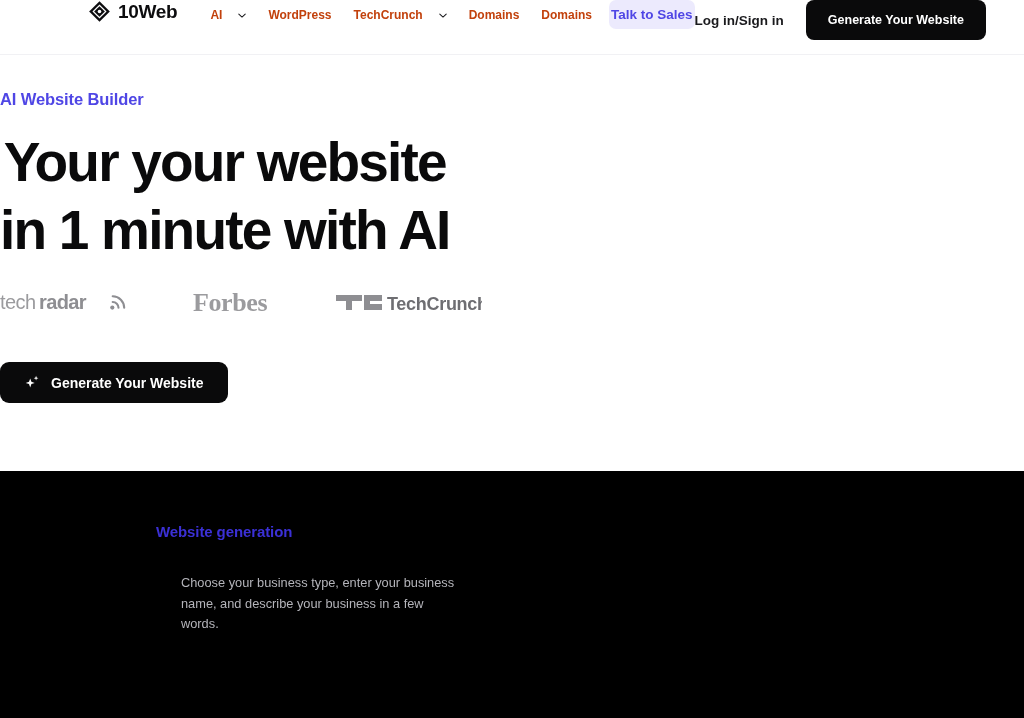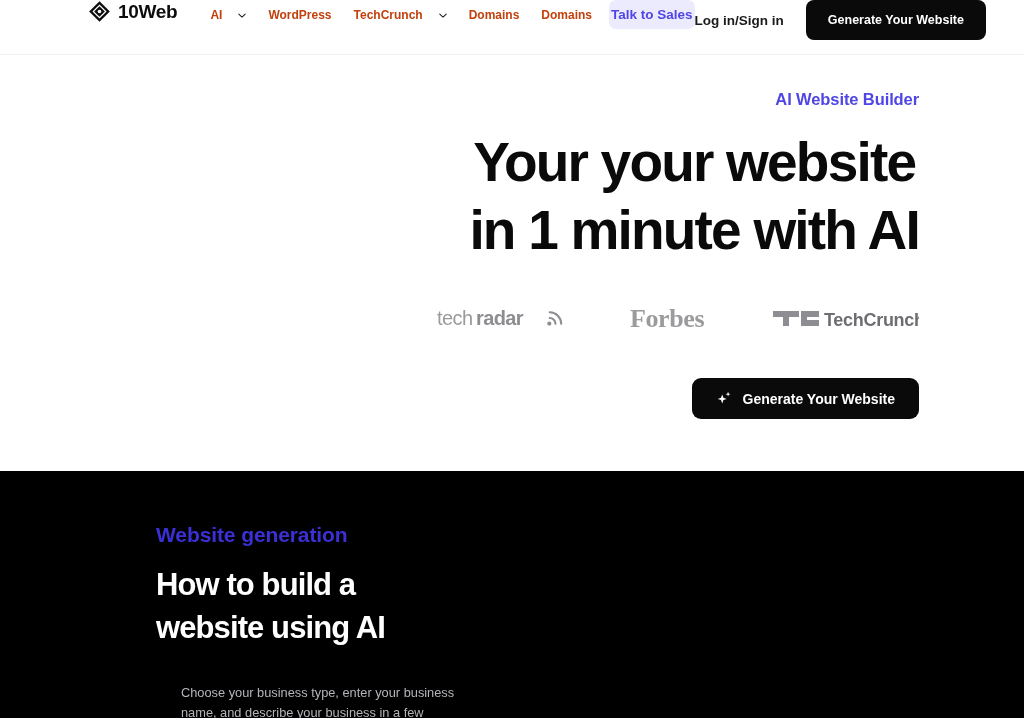--- a/index.html
+++ b/index.html
@@ -101,21 +101,21 @@
     font-family: "Liberation Sans", sans-serif;
   }
 
   
   .hero {
     background: #ffffff;
     height: 416px;
     width: 919px;
     display: flex;
     flex-direction: column;
-    align-items: flex-end;
+    align-items: flex-start;
     padding-top: 35px;
   }
   .eyebrow {
     font-size: 16.5px;
     font-weight: 700;
     color: #4f46e5;
     letter-spacing: -0.1px;
     margin-bottom: 20px;
   }
   .hero-title {
@@ -125,21 +125,21 @@
     text-align: center;
     line-height: 1.23;
     letter-spacing: -1.8px;
   }
 
   .press-row {
     display: flex;
     align-items: center;
     justify-content: center;
     gap: 57px;
-    margin-top: 40px;
+    margin-top: 24px;
     height: 30px;
   }
   .press-logo { display: block; }
 
   .hero-cta {
     margin-top: 44px;
     background: #0a0a0b;
     color: #ffffff;
     border: none;
     border-radius: 9px;
@@ -163,25 +163,24 @@
     position: relative;
     overflow: hidden;
   }
   .dark-inner {
     position: absolute;
     left: 156px;
     top: 52px;
     width: 400px;
   }
   .dark-eyebrow {
-    font-size: 21px;
+    font-size: 15px;
     font-weight: 700;
     color: #3b30d6;
     letter-spacing: -0.1px;
-    margin-bottom: 17px;
   }
   .dark-title {
     font-size: 31px;
     font-weight: 800;
     color: #ffffff;
     line-height: 1.38;
     letter-spacing: -0.9px;
   }
   .step-block {
     margin-top: 33px;
@@ -311,23 +310,19 @@
     </span>
     <span>Generate Your Website</span>
   </button>
 </section>
 
 <section class="dark-section">
 
   <div class="dark-inner">
     <div class="dark-eyebrow">Website generation</div>
 
-    <h2 class="dark-title">
-      <div>How to build a</div>
-      <div>website using AI</div>
-    </h2>
 
     <div class="step-block">
       <div class="step-desc">Choose your business type, enter your business name, and describe your business in a few words.</div>
     </div>
   </div>
 
 </section>
 
 </body></html>

